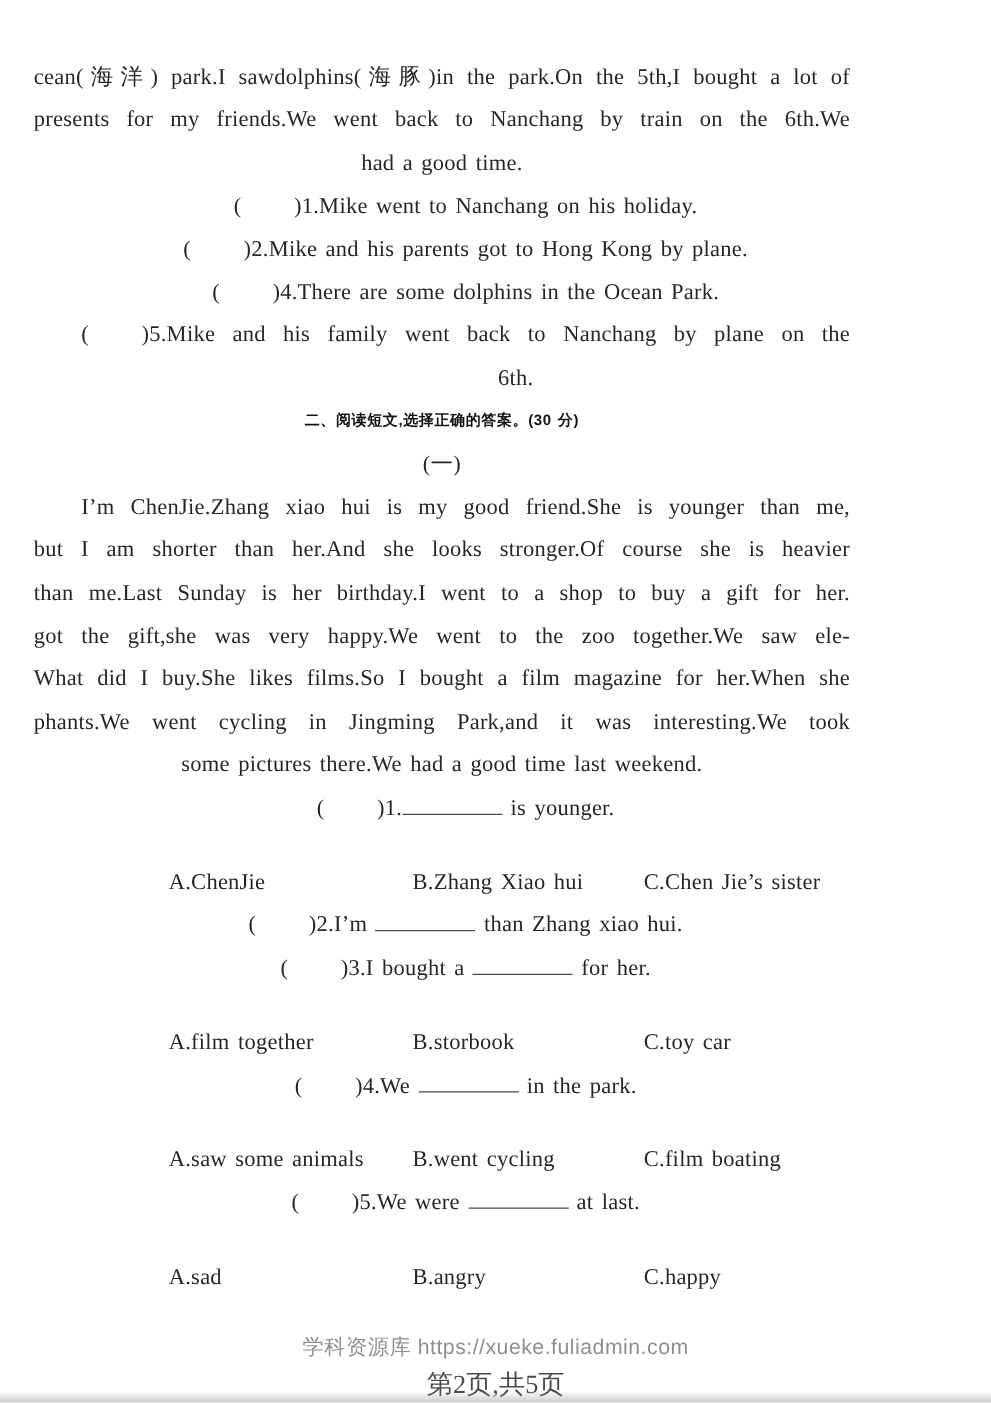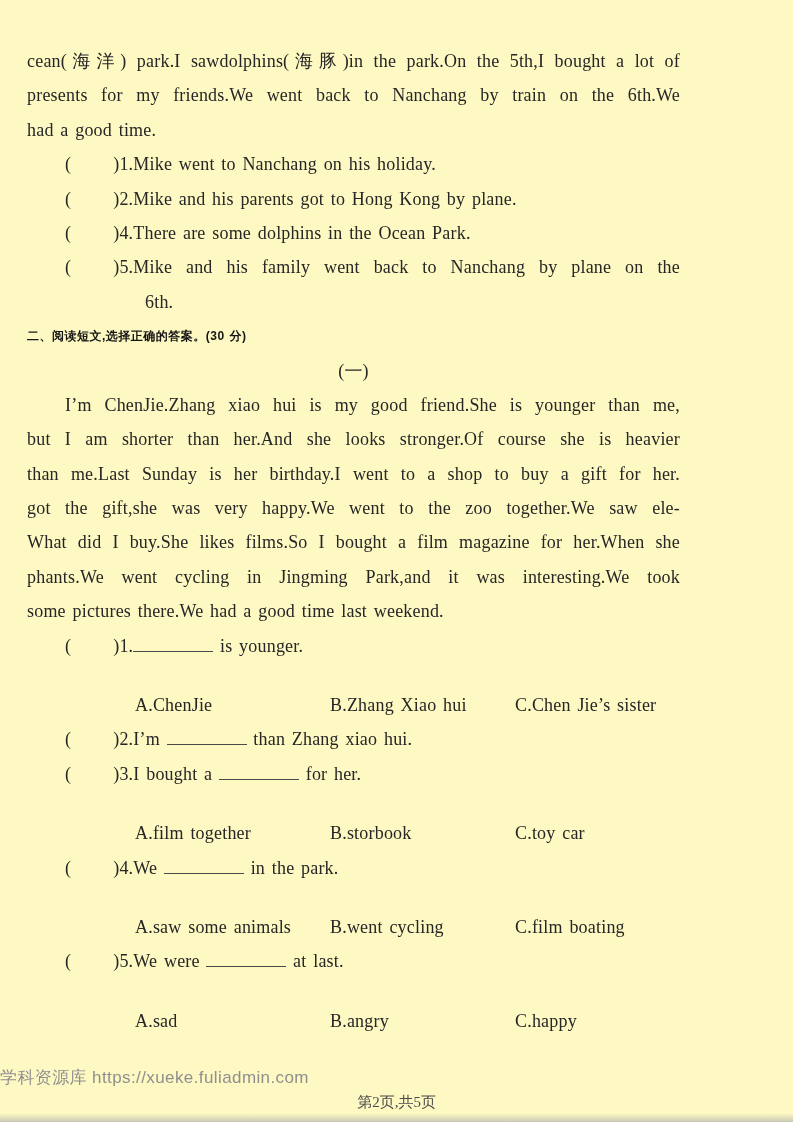--- a/index.html
+++ b/index.html
@@ -1,37 +1,38 @@
 <!DOCTYPE html>
 <html><head>
 <meta charset="utf-8">
 <style>
   html,body{margin:0;padding:0;background:#e9e9e9;}
   .page{
     position:relative;
     width:793px;height:1122px;
-    background:#fef9c3;
+    background:#ffffff;
     overflow:hidden;
     font-family:"Liberation Serif", serif;
     color:#262626;
   }
   .page::after{
     content:"";position:absolute;left:0;right:0;bottom:0;height:9px;
     background:linear-gradient(to bottom, rgba(200,200,200,0), rgba(175,175,175,.65));
     pointer-events:none;
   }
   .content{
     position:absolute;left:27px;top:44px;width:653px;
   }
   .ln{
     height:34.4px;line-height:34.4px;
     font-size:18px;
     white-space:nowrap;
     letter-spacing:.2px;
     word-spacing:2px;
+    text-align:center;
   }
   .just{
     white-space:normal;
     text-align:justify;
     text-align-last:justify;
     word-spacing:normal;
   }
   .indent{ text-indent:38px; }
   .q{ padding-left:38px; }
   .qjust{ padding-left:38px; }
@@ -50,30 +51,31 @@
     display:inline-block;
     width:80px;
     border-bottom:1.5px solid #4a4a4a;
   }
   .opts{ position:relative;margin-top:25px; }
   .optA{ position:absolute; left:108px; }
   .optB{ position:absolute; left:303px; }
   .optC{ position:absolute; left:488px; }
   .site-line{
     position:absolute;left:0;width:793px;top:1066px;
+    text-align:center;
     font-family:"Liberation Sans", sans-serif;
     font-size:17px;
     color:#8f8f8f;
     letter-spacing:.4px;
   }
   .page-line{
     position:absolute;left:0;width:793px;top:1093px;
     text-align:center;
     font-family:"Liberation Serif", serif;
-    font-size:15px;
+    font-size:21px;
     color:#4a4a4a;
   }
 </style>
 </head>
 <body>
 
 <div class="page">
   <div class="content">
 
     <div class="ln just">cean(海洋) park.I sawdolphins(海豚)in the park.On the 5th,I bought a lot of</div>

